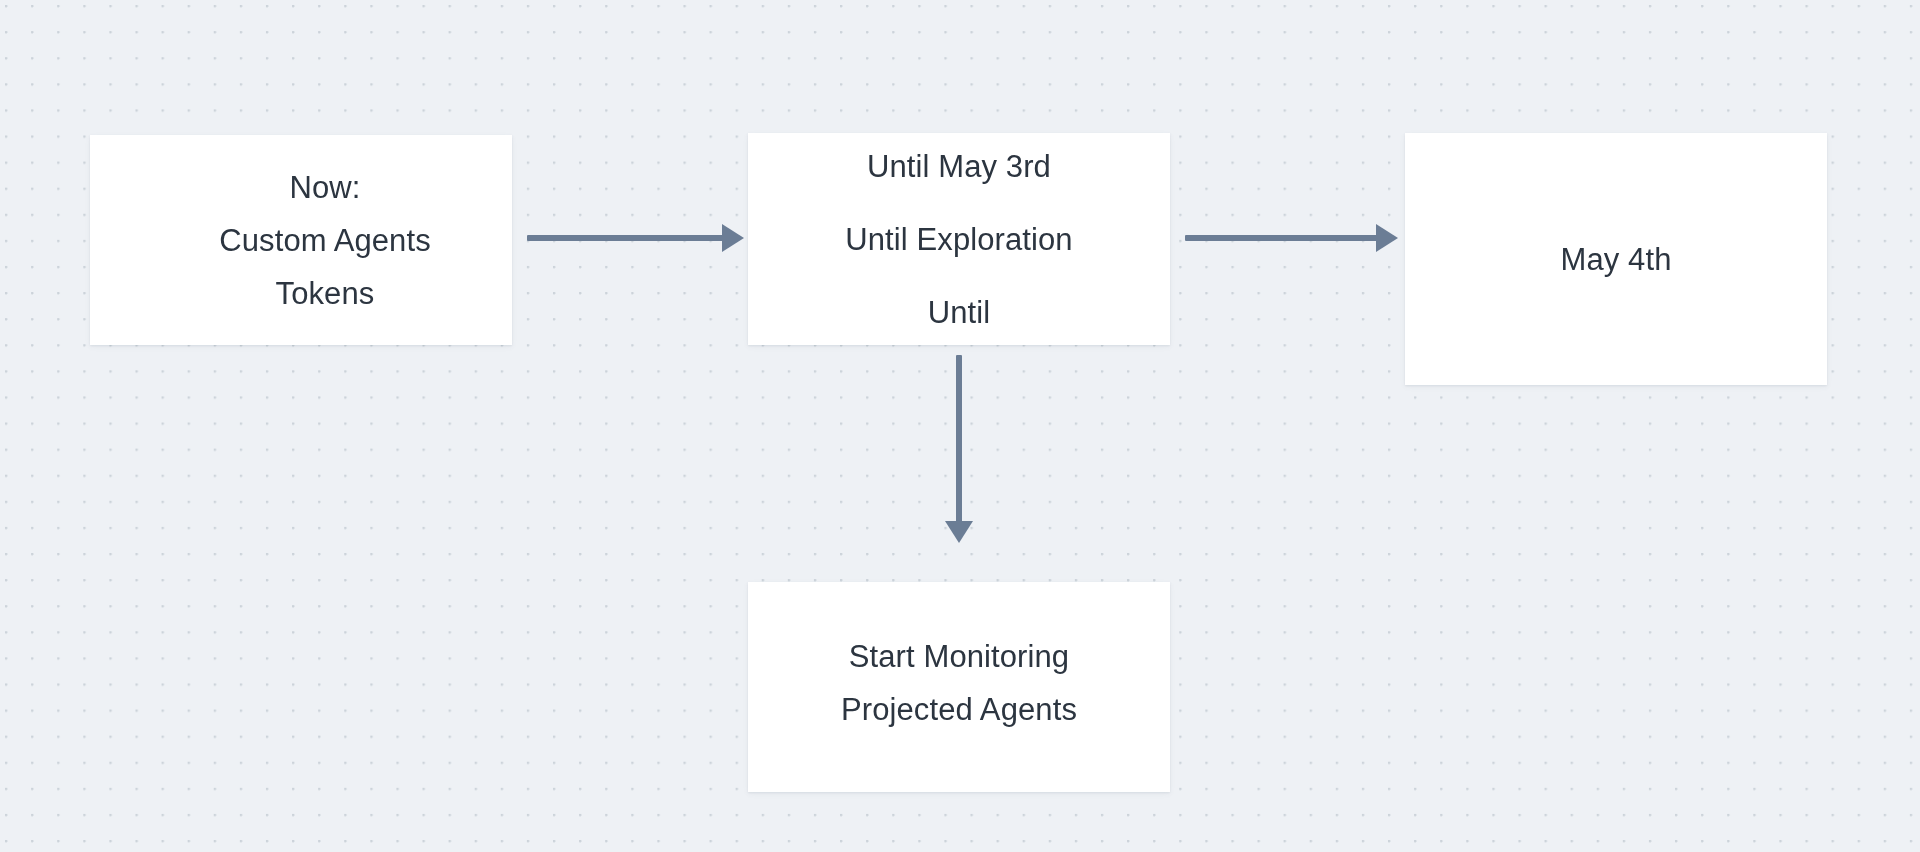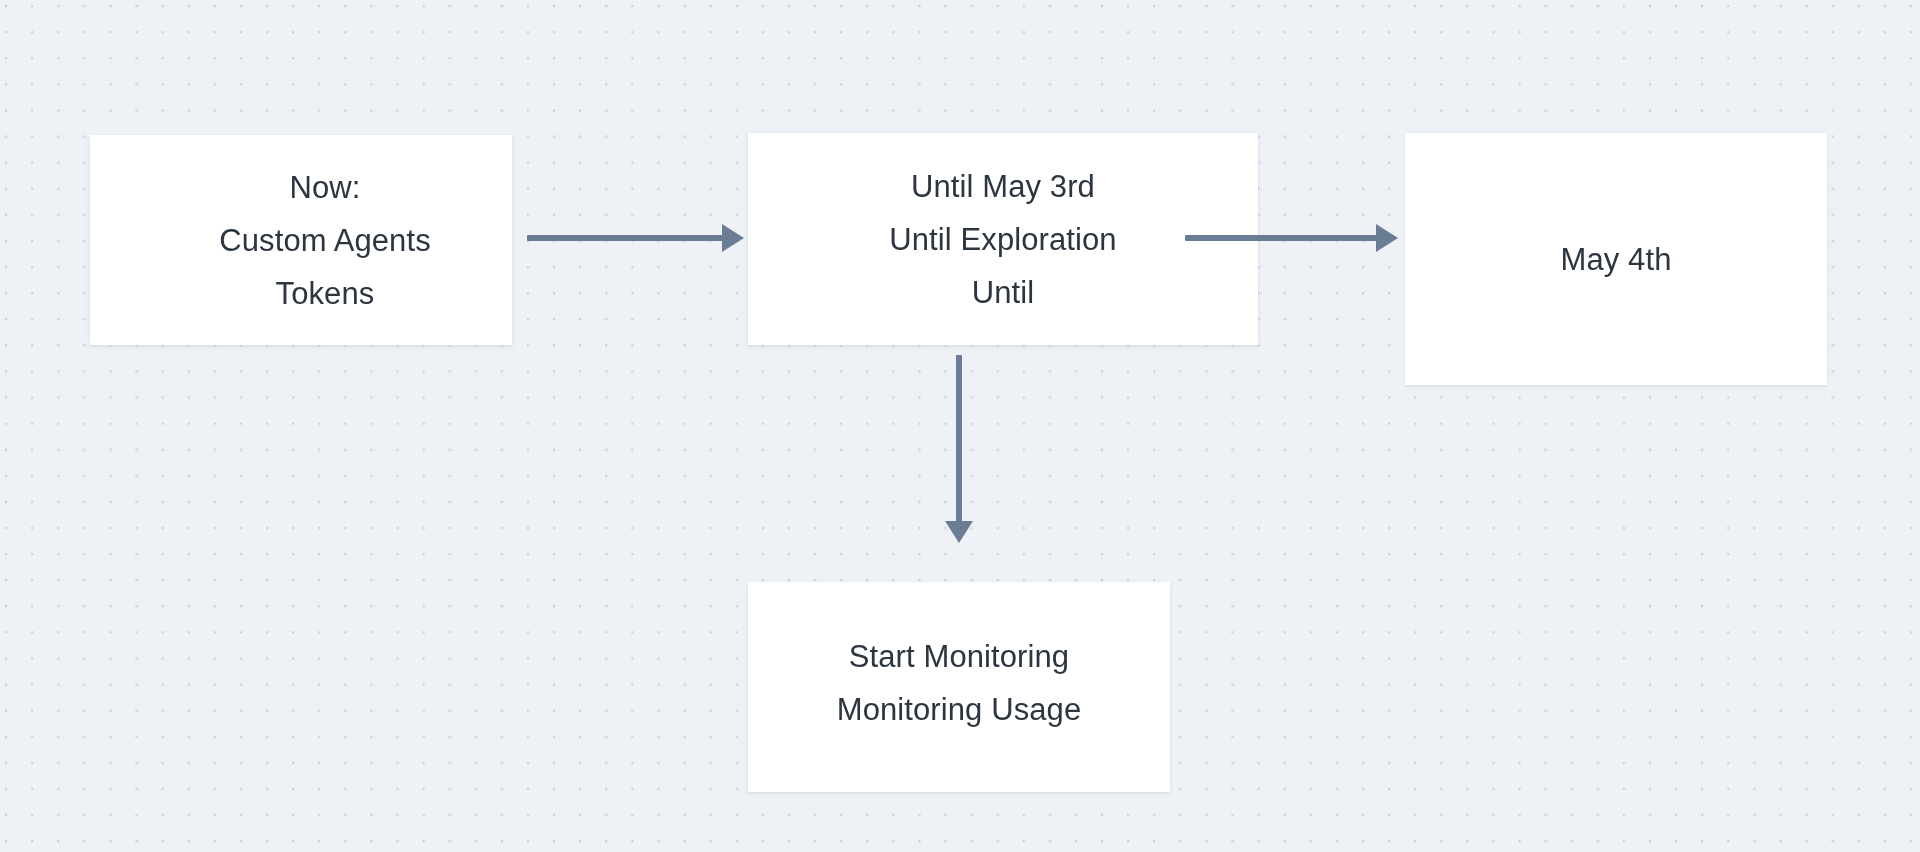--- a/index.html
+++ b/index.html
@@ -42,21 +42,21 @@
     color: #2c3540;
     font-size: 31px;
     line-height: 53px;
     letter-spacing: 0.1px;
     white-space: nowrap;
     text-align: center;
   }
 
   
   #node-now          { left: 90px;  top: 135px; width: 422px; height: 210px; padding-left: 48px; }
-  #node-free-period  { left: 748px; top: 133px; width: 510px; height: 212px; }
+  #node-free-period  { left: 748px; top: 133px; width: 422px; height: 212px; gap: 20px; }
   #node-tokens       { left: 1405px;top: 133px; width: 422px; height: 252px; }
   #node-monitoring   { left: 748px; top: 553px; width: 422px; height: 210px;
                        justify-content: flex-start; padding-top: 48px; margin-top: 29px; }
 
   
   .arrow-h {
     position: absolute;
     height: 30px;
     display: flex;
     align-items: center;
@@ -136,16 +136,16 @@
     <div class="line">May 4th</div>
   </div>
 
   <div class="arrow-v" id="arrow-period-to-monitoring">
     <div class="shaft"></div>
     <div class="head"></div>
   </div>
 
   <div class="node" id="node-monitoring">
     <div class="line">Start Monitoring</div>
-    <div class="line">Monitoring Usage</div>
+    <div class="line">Projected Agents</div>
   </div>
 
 </div>
 
 </body></html>

